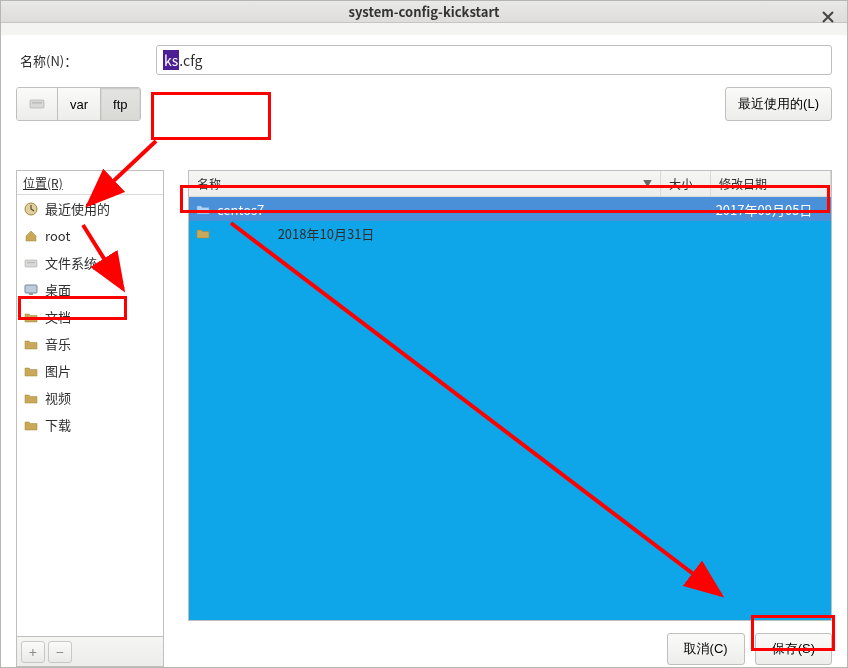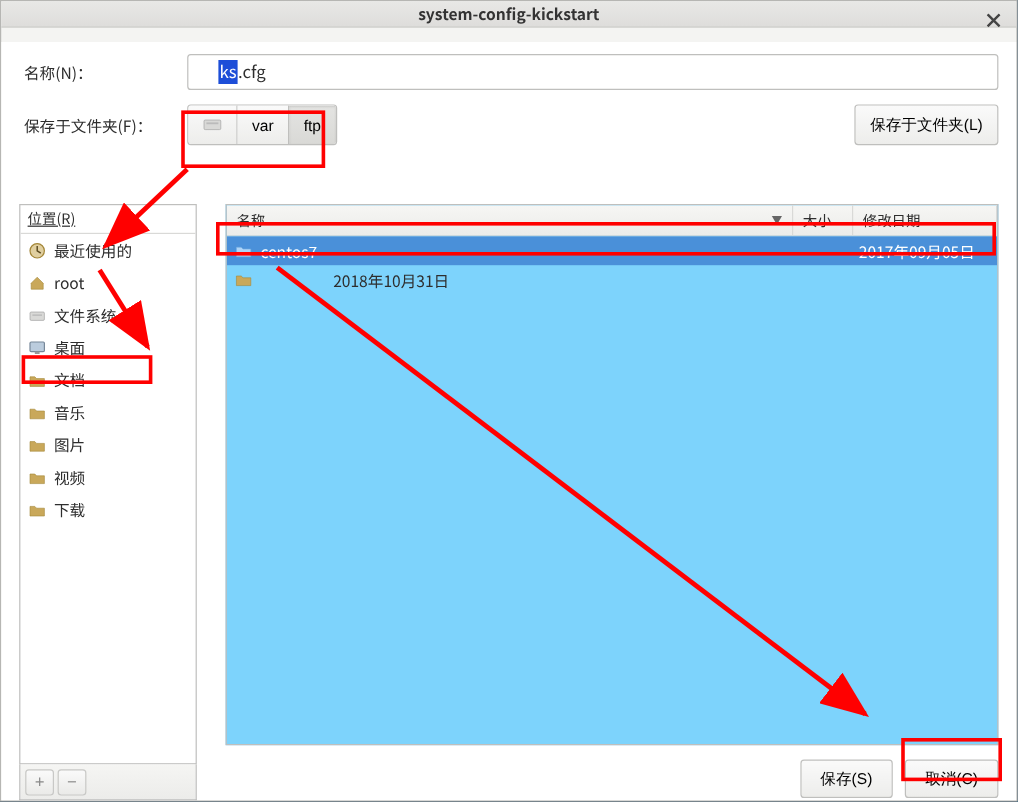--- a/index.html
+++ b/index.html
@@ -6,41 +6,41 @@
   html, body { margin: 0; padding: 0; font-family: "Noto Sans CJK SC", "Cantarell", sans-serif; font-size: 13px; color: #2e2e2e; background: #0a1a2a; }
   .window { position: relative; width: 848px; height: 668px; background: #f4f4f2; border: 1px solid #b6b6b3; margin: 0; overflow: hidden; }
   .titlebar { height: 22px; background: linear-gradient(#e8e8e6,#dedddb); border-bottom: 1px solid #c5c5c2; display: flex; align-items: center; justify-content: center; position: relative; font-weight: 600; color: #333; }
   .titlebar .close { position: absolute; right: 10px; top: 7px; width: 18px; height: 18px; display: flex; align-items: center; justify-content: center; cursor: pointer; color: #444; }
   .content { position: absolute; top: 34px; left: 0; right: 0; bottom: 0; padding: 10px 15px 15px 15px; background: #fff; }
 
   
   .row { display: flex; align-items: center; margin-bottom: 12px; }
   .label-col { width: 140px; padding-left: 4px; }
   .name-input { flex: 1; height: 30px; border: 1px solid #bfbfbd; border-radius: 3px; padding: 3px 6px; background: #fff; display: flex; align-items: center; font-size: 14px; }
-  .name-input .sel { background: #1d4ed8; color: #fff; padding: 0 1px; margin-left: 19px; }
+  .name-input .sel { background: #4c1d95; color: #fff; padding: 0 1px; }
 
   
   .path-btn-group { display: inline-flex; border: 1px solid #bfbfbd; border-radius: 3px; overflow: hidden; height: 34px; }
   .path-btn { border: none; border-right: 1px solid #bfbfbd; background: linear-gradient(#fafafa,#ededeb); padding: 0 12px; cursor: pointer; font-size: 13px; display: flex; align-items: center; text-align: center; }
   .path-btn:last-child { border-right: none; background: linear-gradient(#e4e4e2,#d9d9d6); box-shadow: inset 0 1px 2px #00000022; }
   .spacer { flex: 1; }
   .mkdir-btn { height: 34px; padding: 0 12px; border: 1px solid #bfbfbd; border-radius: 3px; background: linear-gradient(#fafafa,#ededeb); cursor: pointer; font-size: 13px; }
 
   
   .main-area { position: absolute; top: 135px; left: 15px; right: 15px; bottom: 0; display: flex; gap: 24px; }
   .sidebar { width: 148px; display: flex; flex-direction: column; }
   .sidebar-box { flex: 1; border: 1px solid #bfbfbd; background: #fff; overflow: hidden; }
   .sidebar-hdr { padding: 3px 6px; border-bottom: 1px solid #d9d9d7; font-size: 12px; text-decoration: underline; }
   .sidebar-item { display: flex; align-items: center; gap: 6px; padding: 4px 6px; cursor: pointer; }
   .sidebar-item .ic { width: 16px; height: 16px; display: inline-flex; align-items: center; justify-content: center; }
   .sidebar-foot { height: 30px; border: 1px solid #bfbfbd; border-top: none; background: linear-gradient(#f5f5f3,#ececea); display: flex; align-items: center; padding: 0 4px; gap: 3px; }
   .sidebar-foot .sm { width: 24px; height: 22px; border: 1px solid #c8c8c6; border-radius: 3px; background: linear-gradient(#fafafa,#eaeae8); display:flex;align-items:center;justify-content:center;font-size:14px;color:#8a8a8a;cursor:pointer;}
 
   .file-pane { flex: 1; display: flex; flex-direction: column; }
-  .file-box { flex: 1; border: 1px solid #bfbfbd; background: #7dd3fc; display: flex; flex-direction: column; overflow: hidden; }
+  .file-box { flex: 1; border: 1px solid #bfbfbd; background: #0ea5e9; display: flex; flex-direction: column; overflow: hidden; }
   .col-hdrs { display: flex; height: 26px; border-bottom: 1px solid #d9d9d7; background: linear-gradient(#f6f6f4,#ececea); font-size: 12px; }
   .col-hdrs .ch { padding: 4px 8px; border-right: 1px solid #d9d9d7; display: flex; align-items: center; gap: 4px; }
   .ch-name { flex: 1; }
   .ch-name .tri { font-size: 9px; color: #666; }
   .ch-size { width: 50px; }
   .ch-date { width: 120px; border-right: none; }
   .file-rows { flex: 1; }
   .file-row { display: flex; align-items: center; height: 24px; font-size: 13px; padding: 0 6px; cursor: pointer; }
   .file-row.selected { background: #4a90d9; color: #fff; }
   .file-row .fic { width: 16px; margin-right: 6px; display:inline-flex;align-items:center;justify-content:center; }
@@ -77,37 +77,36 @@
 
     <div class="row">
       <div class="label-col">名称(N)：</div>
       <div class="name-input">
         <span class="sel">ks</span>
           <span>.cfg</span>
       </div>
     </div>
 
     <div class="row">
-      <div class="label-col">保存于文件夹(F)：</div>
       <div class="path-btn-group">
         <button class="path-btn">
           <span><svg width="16" height="14" viewBox="0 0 16 14">
                 <rect class="disk-svg" x="1" y="4" width="14" height="8" rx="1"></rect>
                 <rect x="3" y="6" width="10" height="1.5" fill="#bbb"></rect>
               </svg></span>
         </button>
         <button class="path-btn">
             <span>var</span>
           </button>
         <button class="path-btn">
             <span>ftp</span>
           </button>
       </div>
       <div class="spacer"></div>
-      <button class="mkdir-btn">保存于文件夹(L)</button>
+      <button class="mkdir-btn">最近使用的(L)</button>
     </div>
 
     <div class="main-area">
       <div class="sidebar">
         <div class="sidebar-box">
           <div class="sidebar-hdr">位置(R)</div>
 
           <div class="sidebar-item">
             <span class="ic">
                 <svg width="14" height="14" viewBox="0 0 14 14">
@@ -217,22 +216,22 @@
                   <svg width="14" height="14" viewBox="0 0 14 14">
                     <path class="folder-svg" d="M1 4 h4 l1.5 1.5 H13 V12 H1 Z"></path>
                   </svg>
                 </span>
               <span class="fsize"></span>
               <span class="fdate">2018年10月31日</span>
             </div>
           </div>
         </div>
         <div class="actions">
+          <button class="dlg-btn">取消(C)</button>
           <button class="dlg-btn">保存(S)</button>
-          <button class="dlg-btn">取消(C)</button>
         </div>
       </div>
     </div>
   </div>
 
   <div class="hl" style="left:150px; top:91px; width:120px; height:48px;"></div>
   <div class="hl" style="left:17px; top:295px; width:109px; height:24px;"></div>
   <div class="hl" style="left:179px; top:184px; width:650px; height:28px;"></div>
   <div class="hl" style="left:750px; top:614px; width:84px; height:36px;"></div>
 

